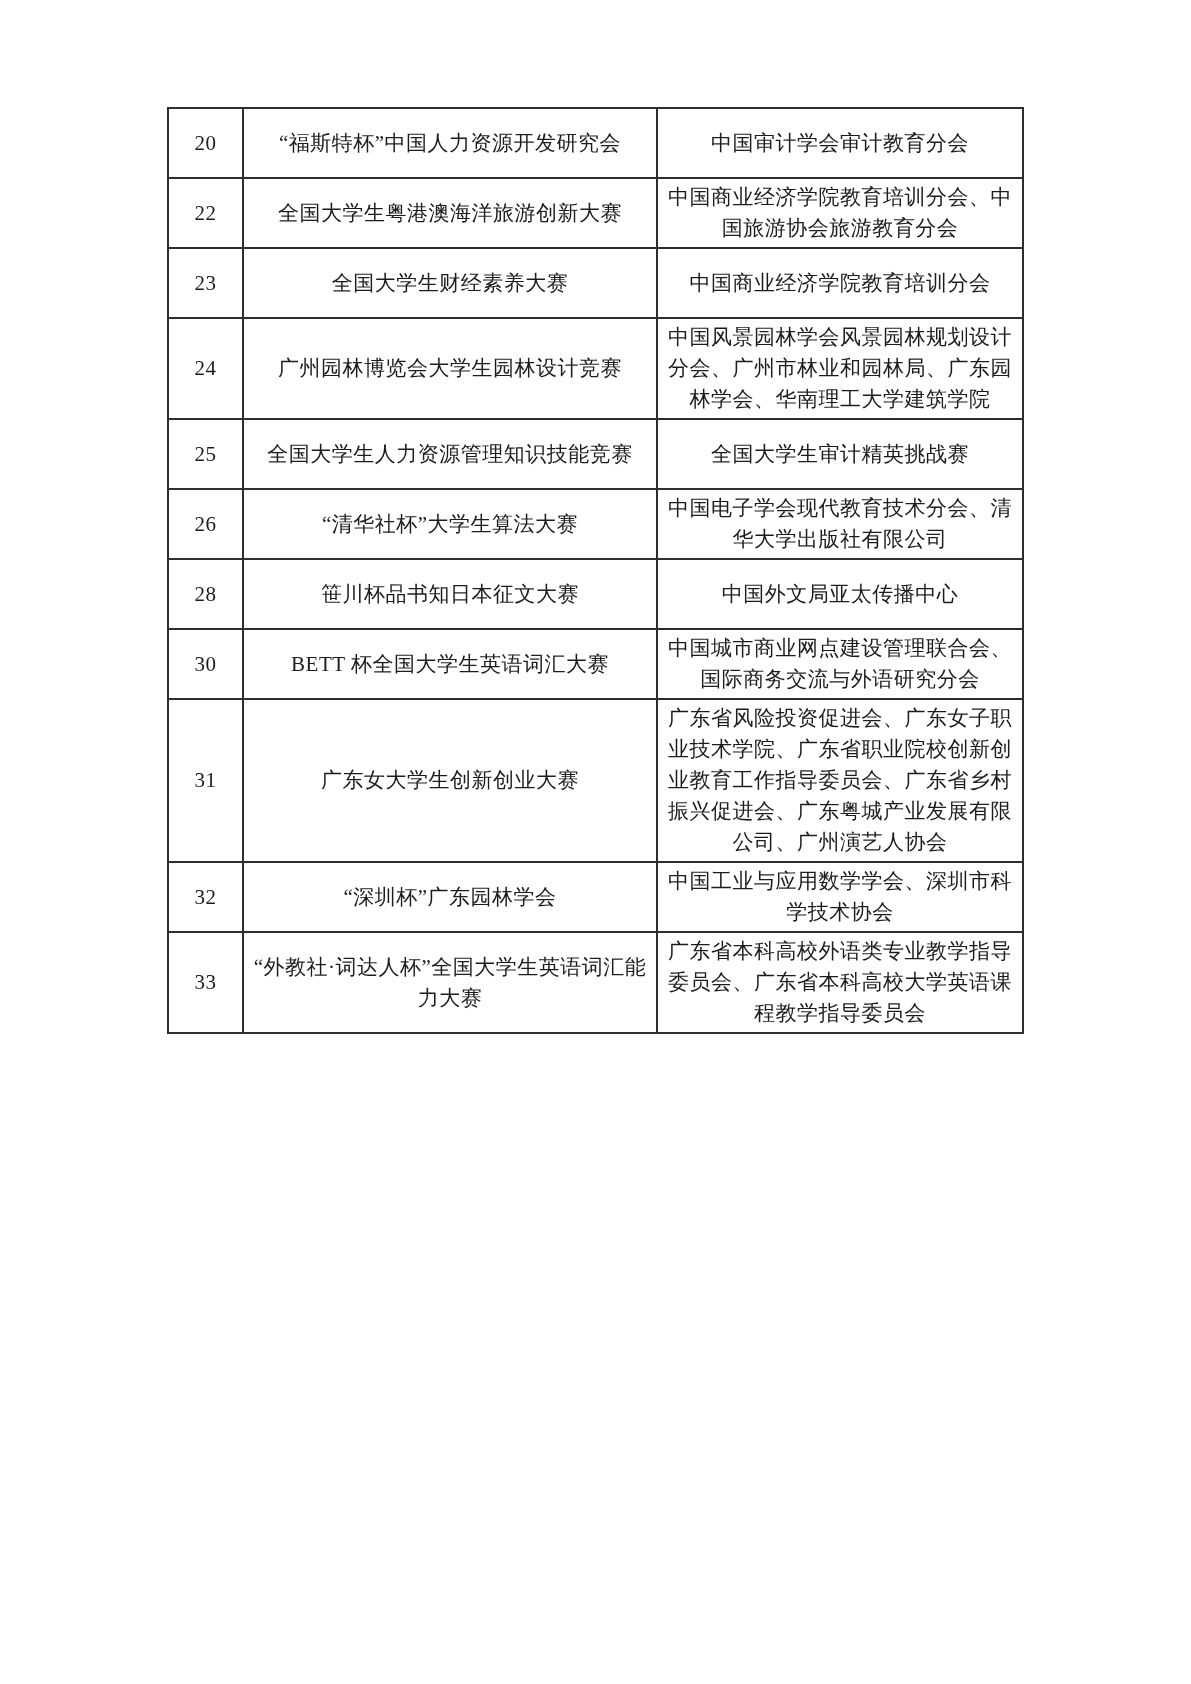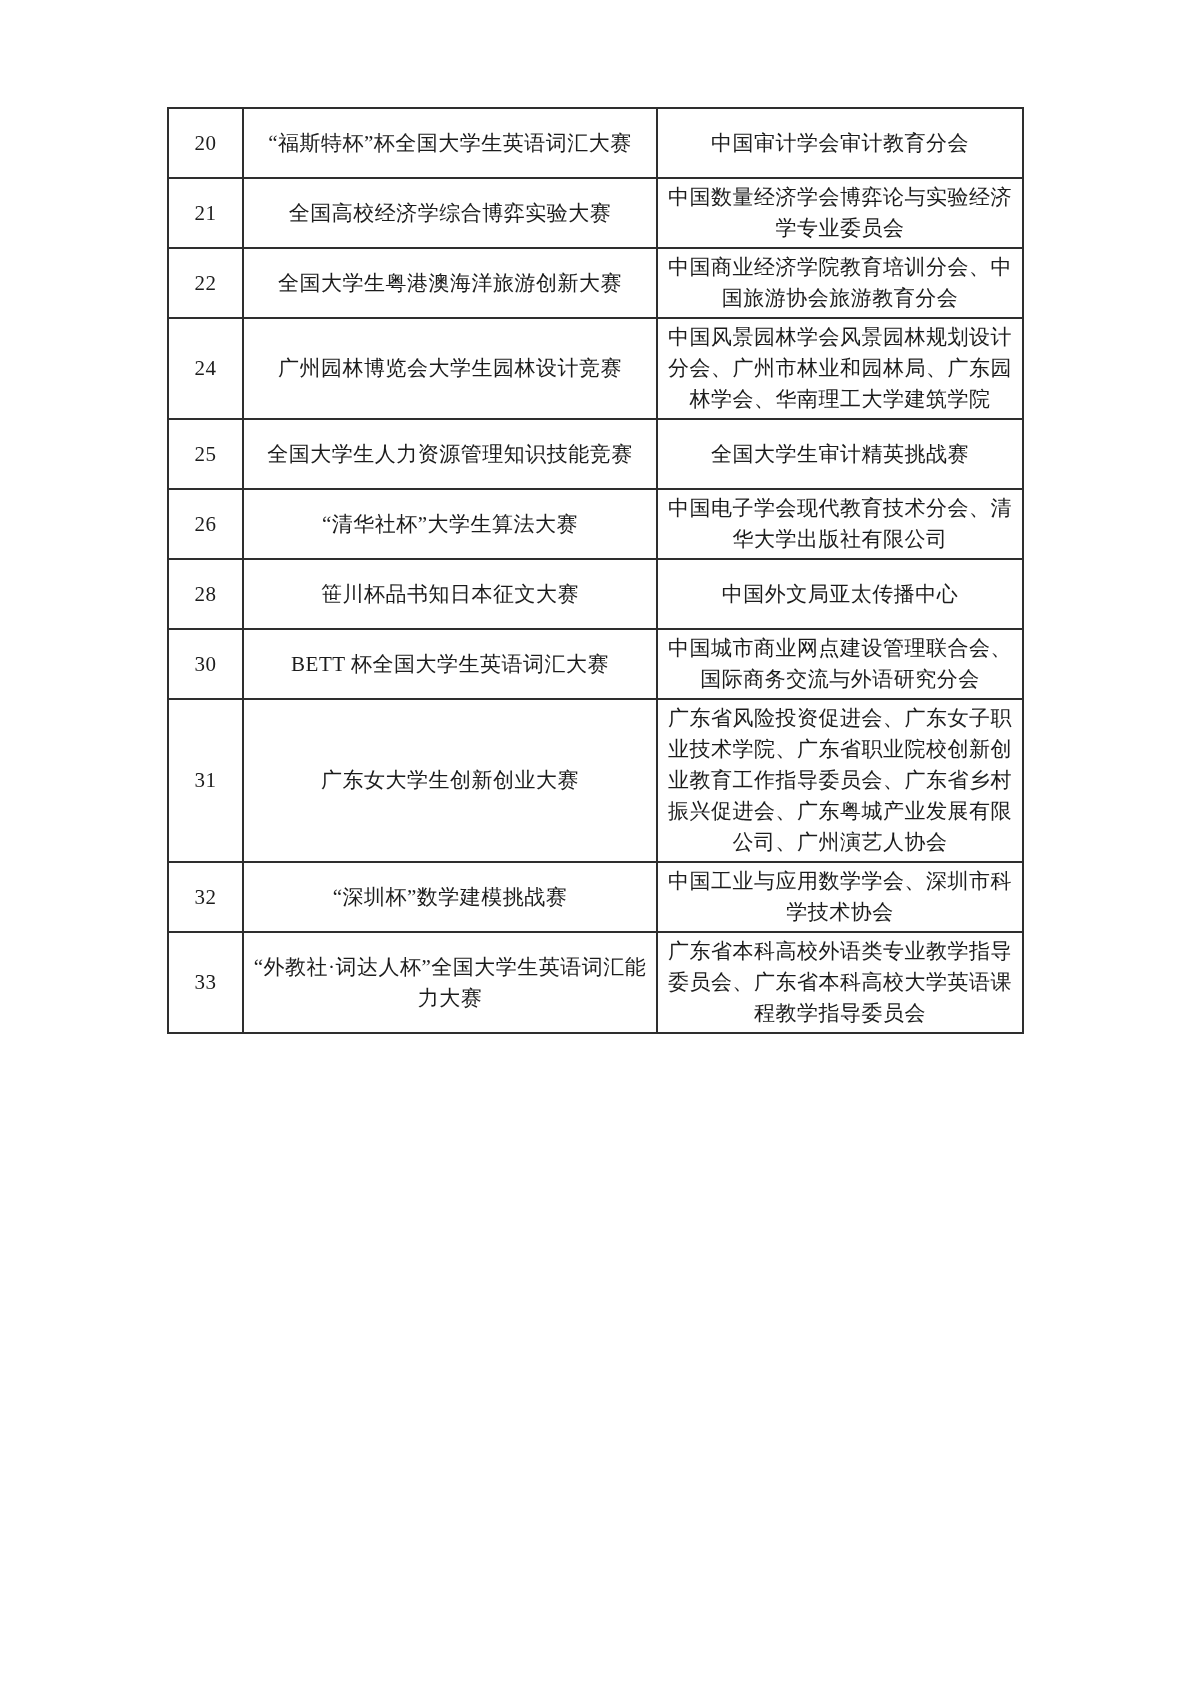--- a/index.html
+++ b/index.html
@@ -47,32 +47,32 @@
 <div class="page">
   <table class="competitions">
     <colgroup>
       <col style="width:75px">
       <col style="width:414px">
       <col style="width:366px">
     </colgroup>
     <tbody id="table-body">
         <tr>
     <td class="col-num">20</td>
-    <td class="col-name">“福斯特杯”杯全国大学生英语词汇大赛</td>
+    <td class="col-name">“福斯特杯”中国人力资源开发研究会</td>
     <td class="col-org">中国审计学会审计教育分会</td>
-  </tr>
-        <tr>
-    <td class="col-num">21</td>
-    <td class="col-name">全国高校经济学综合博弈实验大赛</td>
-    <td class="col-org">中国数量经济学会博弈论与实验经济学专业委员会</td>
   </tr>
         <tr>
     <td class="col-num">22</td>
     <td class="col-name">全国大学生粤港澳海洋旅游创新大赛</td>
     <td class="col-org">中国商业经济学院教育培训分会、中国旅游协会旅游教育分会</td>
+  </tr>
+        <tr>
+    <td class="col-num">23</td>
+    <td class="col-name">全国大学生财经素养大赛</td>
+    <td class="col-org">中国商业经济学院教育培训分会</td>
   </tr>
         <tr>
     <td class="col-num">24</td>
     <td class="col-name">广州园林博览会大学生园林设计竞赛</td>
     <td class="col-org">中国风景园林学会风景园林规划设计分会、广州市林业和园林局、广东园林学会、华南理工大学建筑学院</td>
   </tr>
         <tr>
     <td class="col-num">25</td>
     <td class="col-name">全国大学生人力资源管理知识技能竞赛</td>
     <td class="col-org">全国大学生审计精英挑战赛</td>
@@ -92,21 +92,21 @@
     <td class="col-name">BETT 杯全国大学生英语词汇大赛</td>
     <td class="col-org">中国城市商业网点建设管理联合会、国际商务交流与外语研究分会</td>
   </tr>
         <tr>
     <td class="col-num">31</td>
     <td class="col-name">广东女大学生创新创业大赛</td>
     <td class="col-org">广东省风险投资促进会、广东女子职业技术学院、广东省职业院校创新创业教育工作指导委员会、广东省乡村振兴促进会、广东粤城产业发展有限公司、广州演艺人协会</td>
   </tr>
         <tr>
     <td class="col-num">32</td>
-    <td class="col-name">“深圳杯”数学建模挑战赛</td>
+    <td class="col-name">“深圳杯”广东园林学会</td>
     <td class="col-org">中国工业与应用数学学会、深圳市科学技术协会</td>
   </tr>
         <tr>
     <td class="col-num">33</td>
     <td class="col-name">“外教社·词达人杯”全国大学生英语词汇能力大赛</td>
     <td class="col-org">广东省本科高校外语类专业教学指导委员会、广东省本科高校大学英语课程教学指导委员会</td>
   </tr>
       </tbody>
   </table>
 </div>

